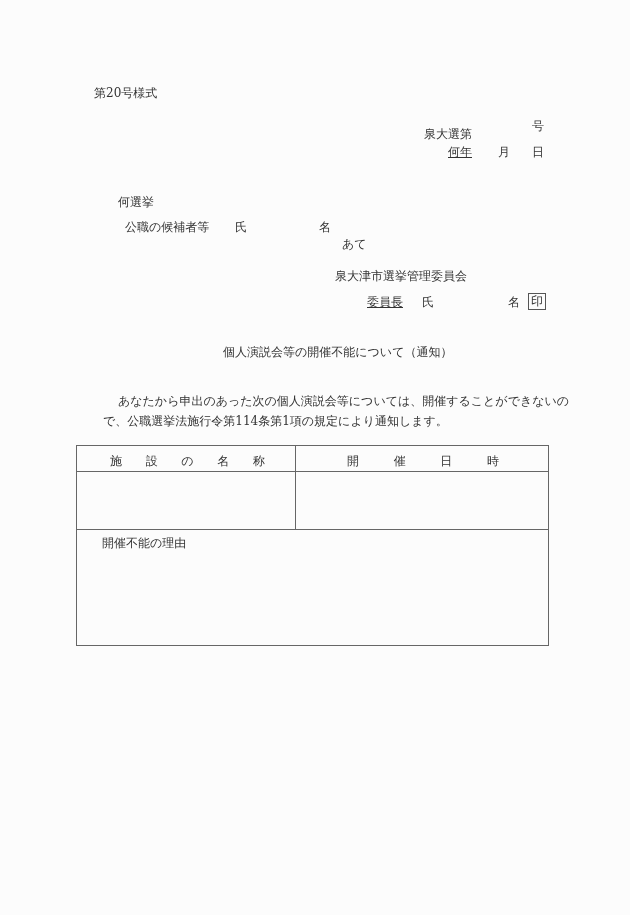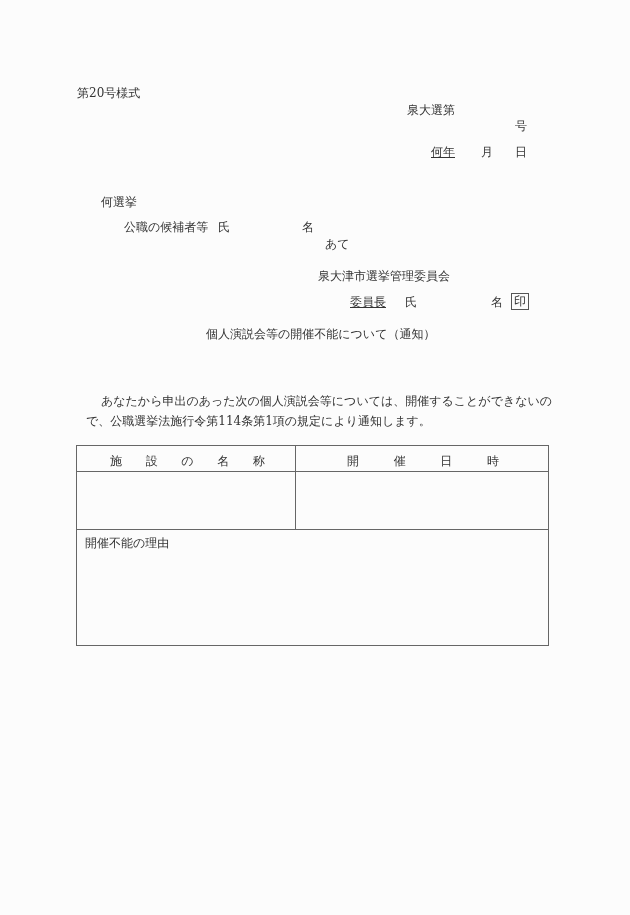--- a/index.html
+++ b/index.html
@@ -1,56 +1,56 @@
 <!DOCTYPE html>
 <html><head>
 <meta charset="utf-8">
 <style>
   html, body { margin:0; padding:0; }
   body {
     width:630px; height:915px; background:#fcfcfc; position:relative;
     font-family:"DejaVu Serif","Liberation Serif",serif; color:#333; font-size:12px;
     overflow:hidden;
   }
-  .abs { position:absolute; white-space:nowrap; line-height:1; }
+  .abs { position:absolute; white-space:nowrap; line-height:1;margin-left:17px; }
   .seal {
     display:inline-block; border:1px solid #555; padding:1px 2px; line-height:1.1;
   }
   .tbl {
     position:absolute; left:76px; top:445px; width:473px; height:201px;
     border:1px solid #666; box-sizing:border-box;
   }
   .hline { position:absolute; left:0; right:0; height:0; border-top:1px solid #666; }
   .vline { position:absolute; width:0; border-left:1px solid #666; }
   .hdr { position:absolute; top:7px; display:flex; justify-content:space-between; }
 </style>
 </head>
 <body>
 
 <div class="abs" style="left:77px;top:87px;">第20号様式</div>
 
-<div class="abs" style="left:407px;top:104px;">泉大選第</div>
+<div class="abs" style="left:407px;top:128px;">泉大選第</div>
 <div class="abs" style="left:515px;top:120px;">号</div>
 <div class="abs" style="left:431px;top:146px;text-decoration:underline;">何年</div>
 <div class="abs" style="left:481px;top:146px;">月</div>
 <div class="abs" style="left:515px;top:146px;">日</div>
 
 <div class="abs" style="left:101px;top:196px;">何選挙</div>
-<div class="abs" style="left:124px;top:221px;">公職の候補者等</div>
+<div class="abs" style="left:108px;top:221px;">公職の候補者等</div>
 <div class="abs" style="left:218px;top:221px;">氏</div>
 <div class="abs" style="left:302px;top:221px;">名</div>
 <div class="abs" style="left:325px;top:238px;">あて</div>
 
 <div class="abs" style="left:318px;top:270px;">泉大津市選挙管理委員会</div>
 <div class="abs" style="left:350px;top:296px;text-decoration:underline;">委員長</div>
 <div class="abs" style="left:405px;top:296px;">氏</div>
 <div class="abs" style="left:491px;top:296px;">名</div>
 <div class="abs" style="left:511px;top:293px;"><span class="seal">印</span></div>
 
-<div class="abs" style="left:206px;top:328px;">個人演説会等の開催不能について（通知）</div>
+<div class="abs" style="left:206px;top:346px;">個人演説会等の開催不能について（通知）</div>
 
 <div class="abs" style="left:101px;top:395px;">あなたから申出のあった次の個人演説会等については、開催することができないの</div>
 <div class="abs" style="left:86px;top:415px;">で、公職選挙法施行令第114条第1項の規定により通知します。</div>
 
 <div class="tbl">
   <div class="hline" style="top:25px;"></div>
   <div class="hline" style="top:83px;"></div>
   <div class="vline" style="left:218px;top:0;height:83px;"></div>
 
   <div class="hdr" style="left:33px;width:155px;">

